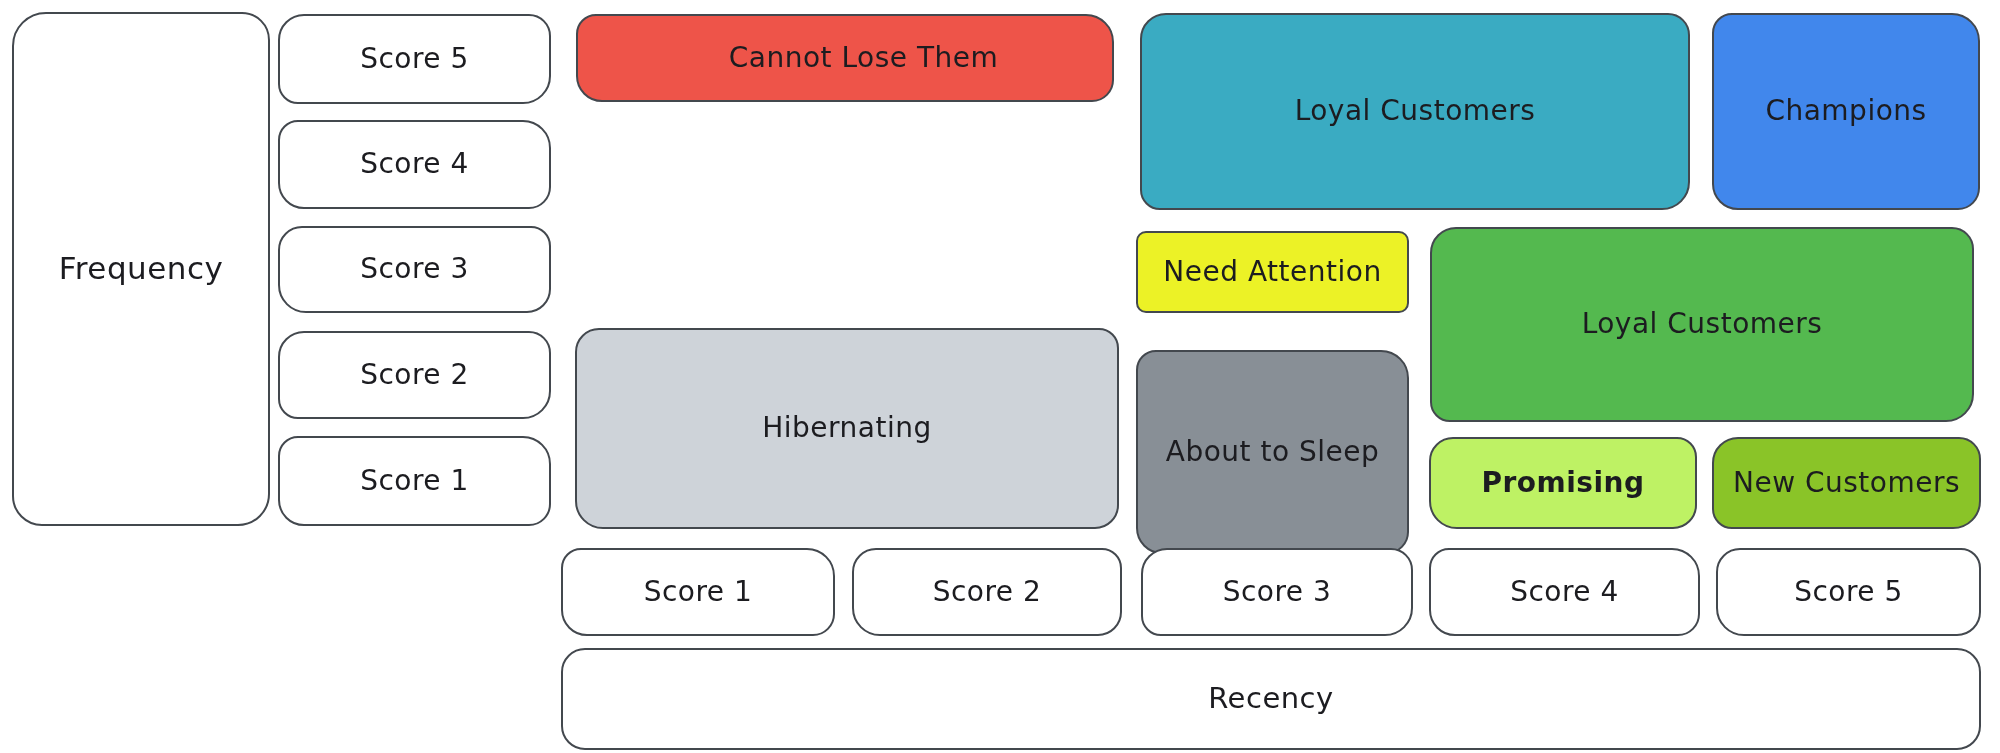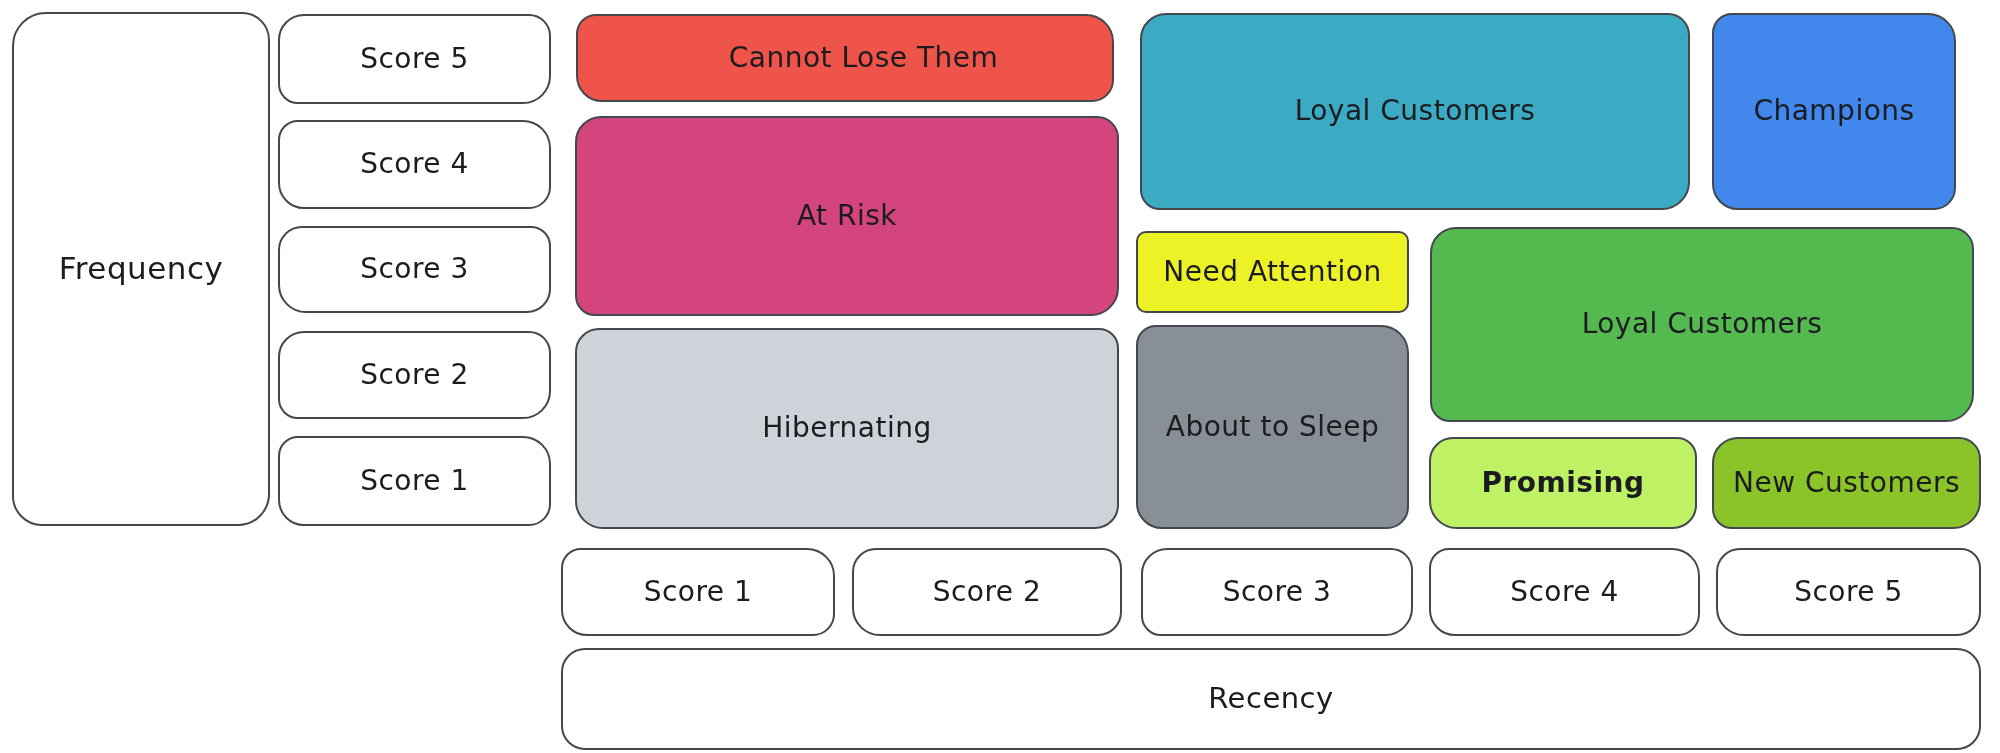--- a/index.html
+++ b/index.html
@@ -33,21 +33,21 @@
   .fscore4{left:278px;top:120px;width:273px;height:89px;}
   .fscore3{left:278px;top:226px;width:273px;height:87px;}
   .fscore2{left:278px;top:331px;width:273px;height:88px;}
   .fscore1{left:278px;top:436px;width:273px;height:90px;}
 
   
   .seg-cannot   {left:576px; top:14px; width:538px;height:88px;}
   .seg-atrisk   {left:575px; top:116px;width:544px;height:200px;}
   .seg-hibernate{left:575px; top:328px;width:544px;height:201px;}
   .seg-loyal-up {left:1140px;top:13px; width:550px;height:197px;}
-  .seg-champ    {left:1712px;top:13px; width:244px;height:197px;}
+  .seg-champ    {left:1712px;top:13px; width:268px;height:197px;}
   .seg-needatt  {left:1136px;top:231px;width:273px;height:82px;border-radius:10px;}
   .seg-loyal-lo {left:1430px;top:227px;width:544px;height:195px;}
   .seg-sleep    {left:1136px;top:325px;width:273px;height:204px;}
   .seg-promise  {left:1429px;top:437px;width:268px;height:92px;}
   .seg-newcust  {left:1712px;top:437px;width:269px;height:92px;}
 
   
   .rscore1{left:561px; top:548px;width:274px;height:88px;}
   .rscore2{left:852px; top:548px;width:270px;height:88px;}
   .rscore3{left:1141px;top:548px;width:272px;height:88px;}
@@ -75,39 +75,36 @@
   <div class="box r-a fscore2">
     <span>Score 2</span>
   </div>
   <div class="box r-b fscore1">
     <span>Score 1</span>
   </div>
 
   <div class="box r-b seg-cannot" style="background: rgb(238, 84, 73); padding-left: 37px;">
     <span>Cannot Lose Them</span>
   </div>
-  <div class="box r-a seg-atrisk" style="background: rgb(213, 69, 125);">
-    <span>At Risk</span>
-  </div>
   <div class="box r-c seg-hibernate" style="background: rgb(206, 211, 217);">
     <span>Hibernating</span>
   </div>
   <div class="box r-a seg-loyal-up" style="background: rgb(58, 171, 194);">
     <span>Loyal Customers</span>
   </div>
   <div class="box r-b seg-champ" style="background: rgb(65, 135, 236);">
     <span>Champions</span>
   </div>
   <div class="box r-c seg-needatt" style="background: rgb(236, 242, 38);">
     <span>Need Attention</span>
   </div>
   <div class="box r-a seg-loyal-lo" style="background: rgb(84, 185, 79);">
     <span>Loyal Customers</span>
   </div>
-  <div class="box r-b seg-sleep" style="background: rgb(136, 143, 150);">
+  <div class="box r-b seg-sleep" style="background: rgb(136, 143, 150); margin-top: 25px;">
     <span>About to Sleep</span>
   </div>
   <div class="box r-c seg-promise" style="background: #bef264; font-weight: bold;">
     <span>Promising</span>
   </div>
   <div class="box r-a seg-newcust" style="background: rgb(138, 196, 40);">
     <span>New Customers</span>
   </div>
 
   <div class="box r-b rscore1">

